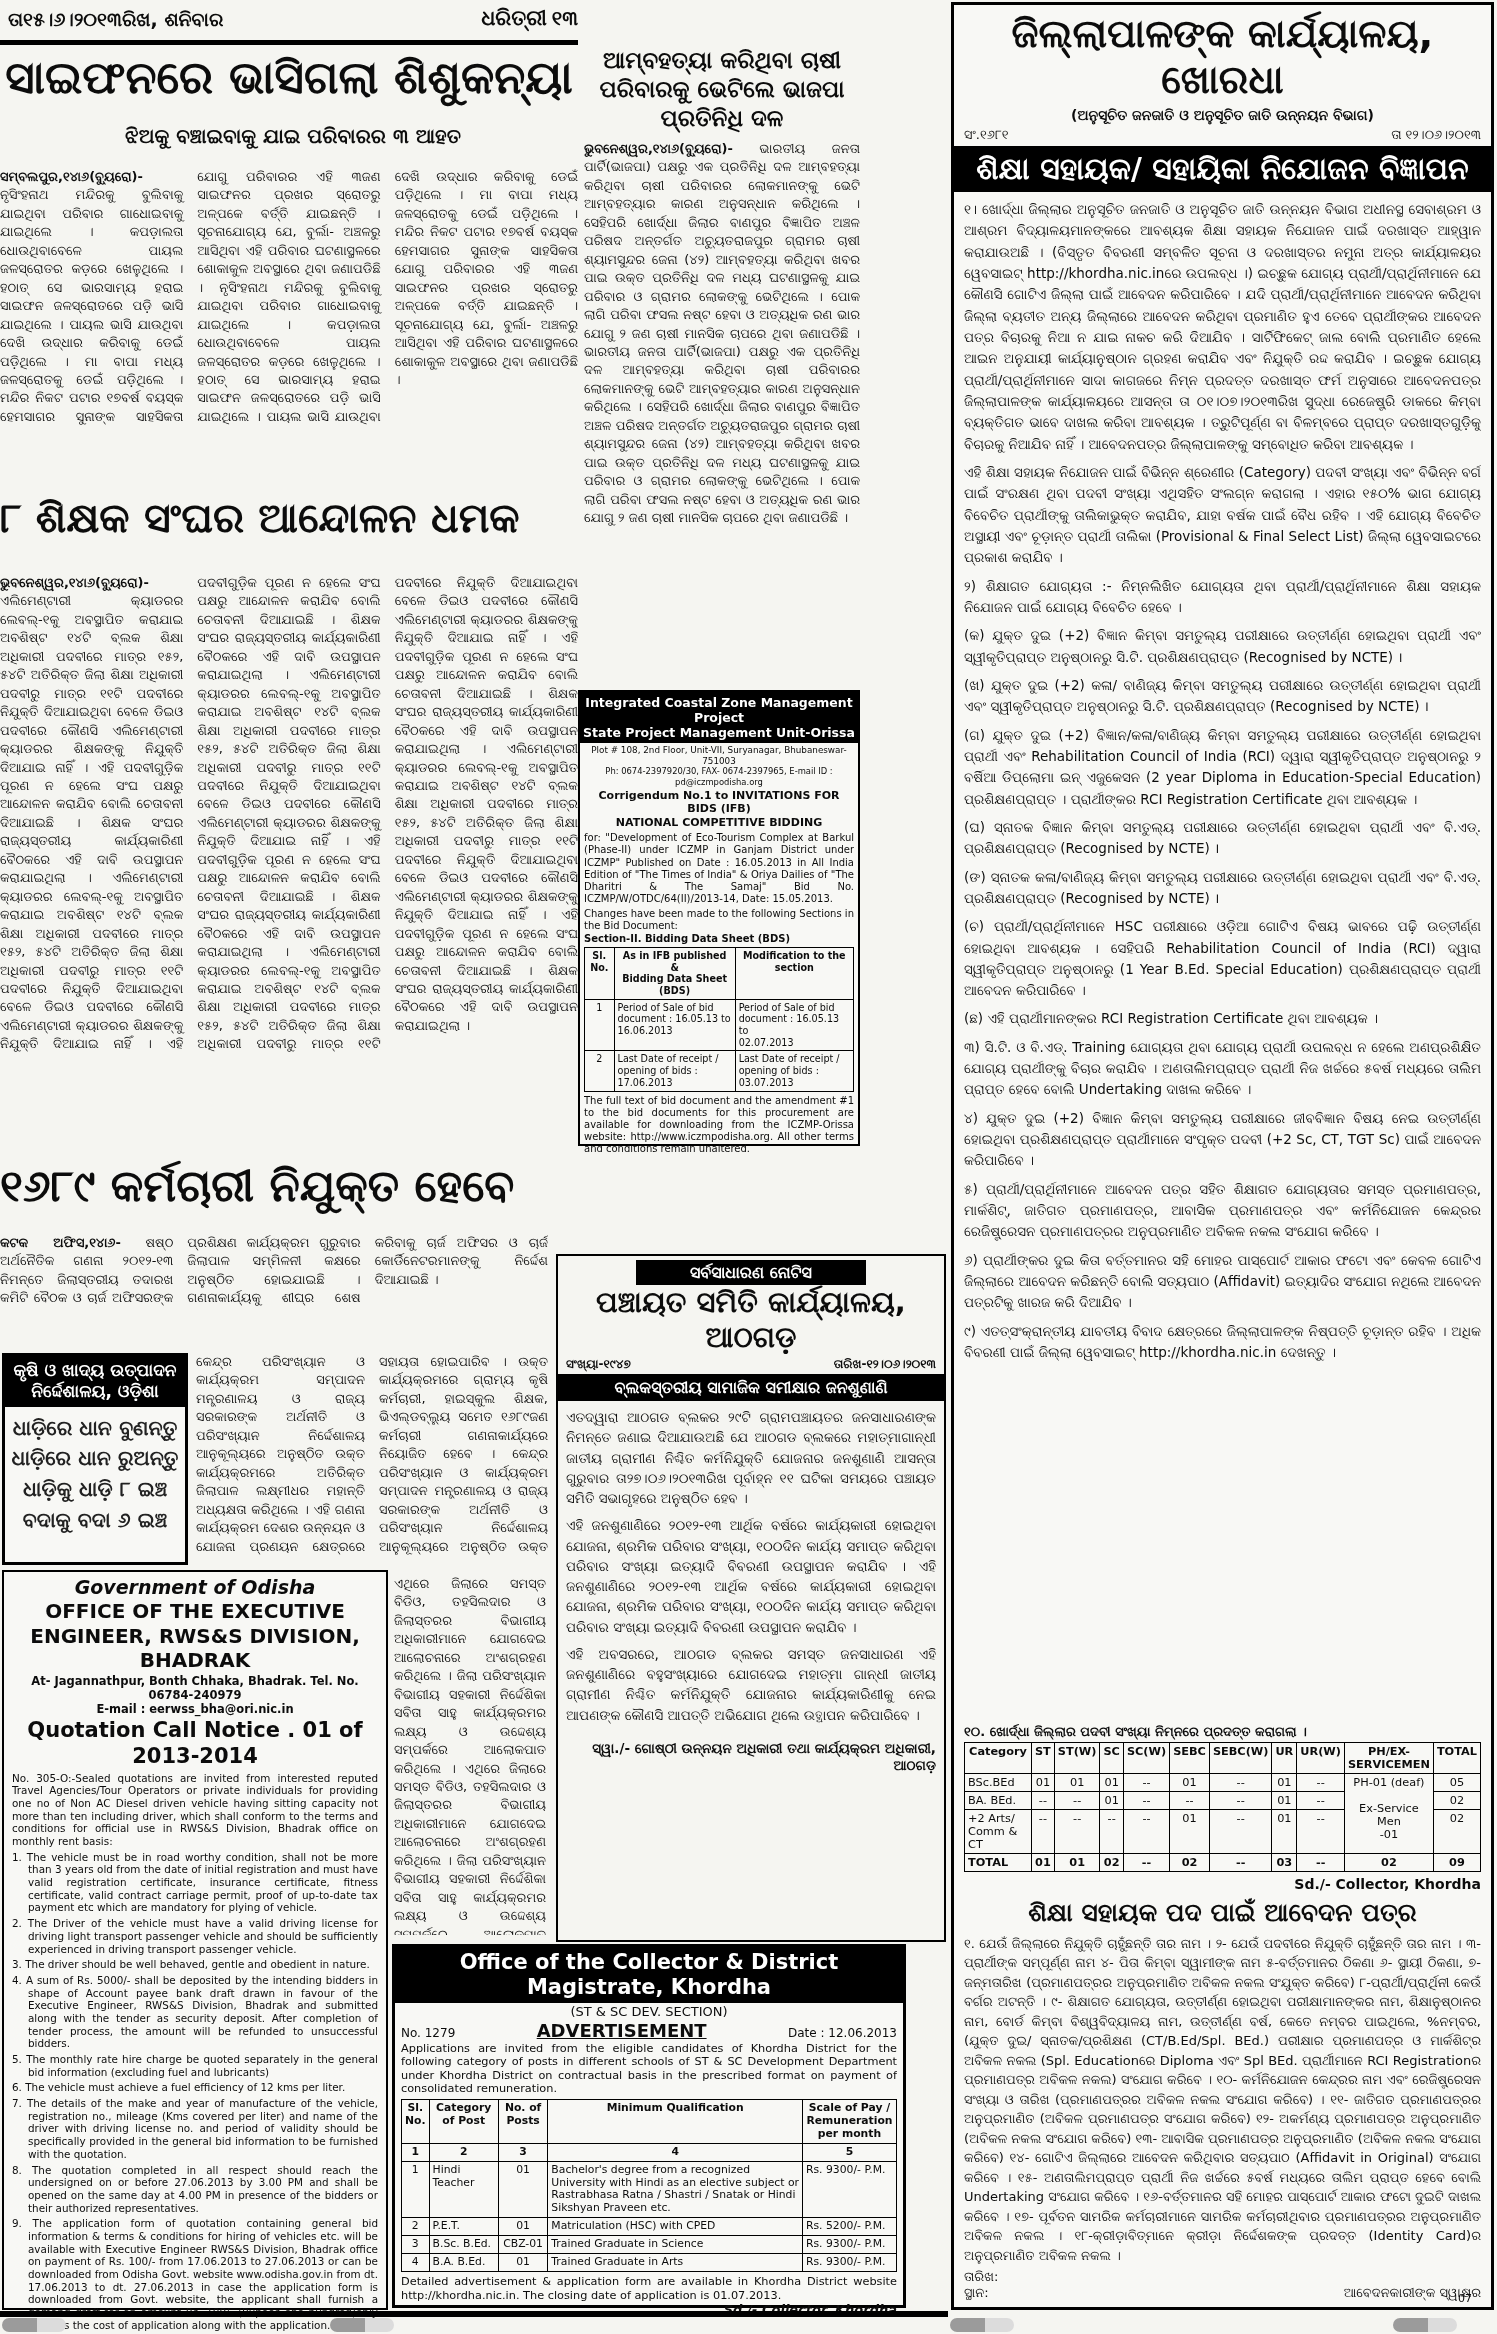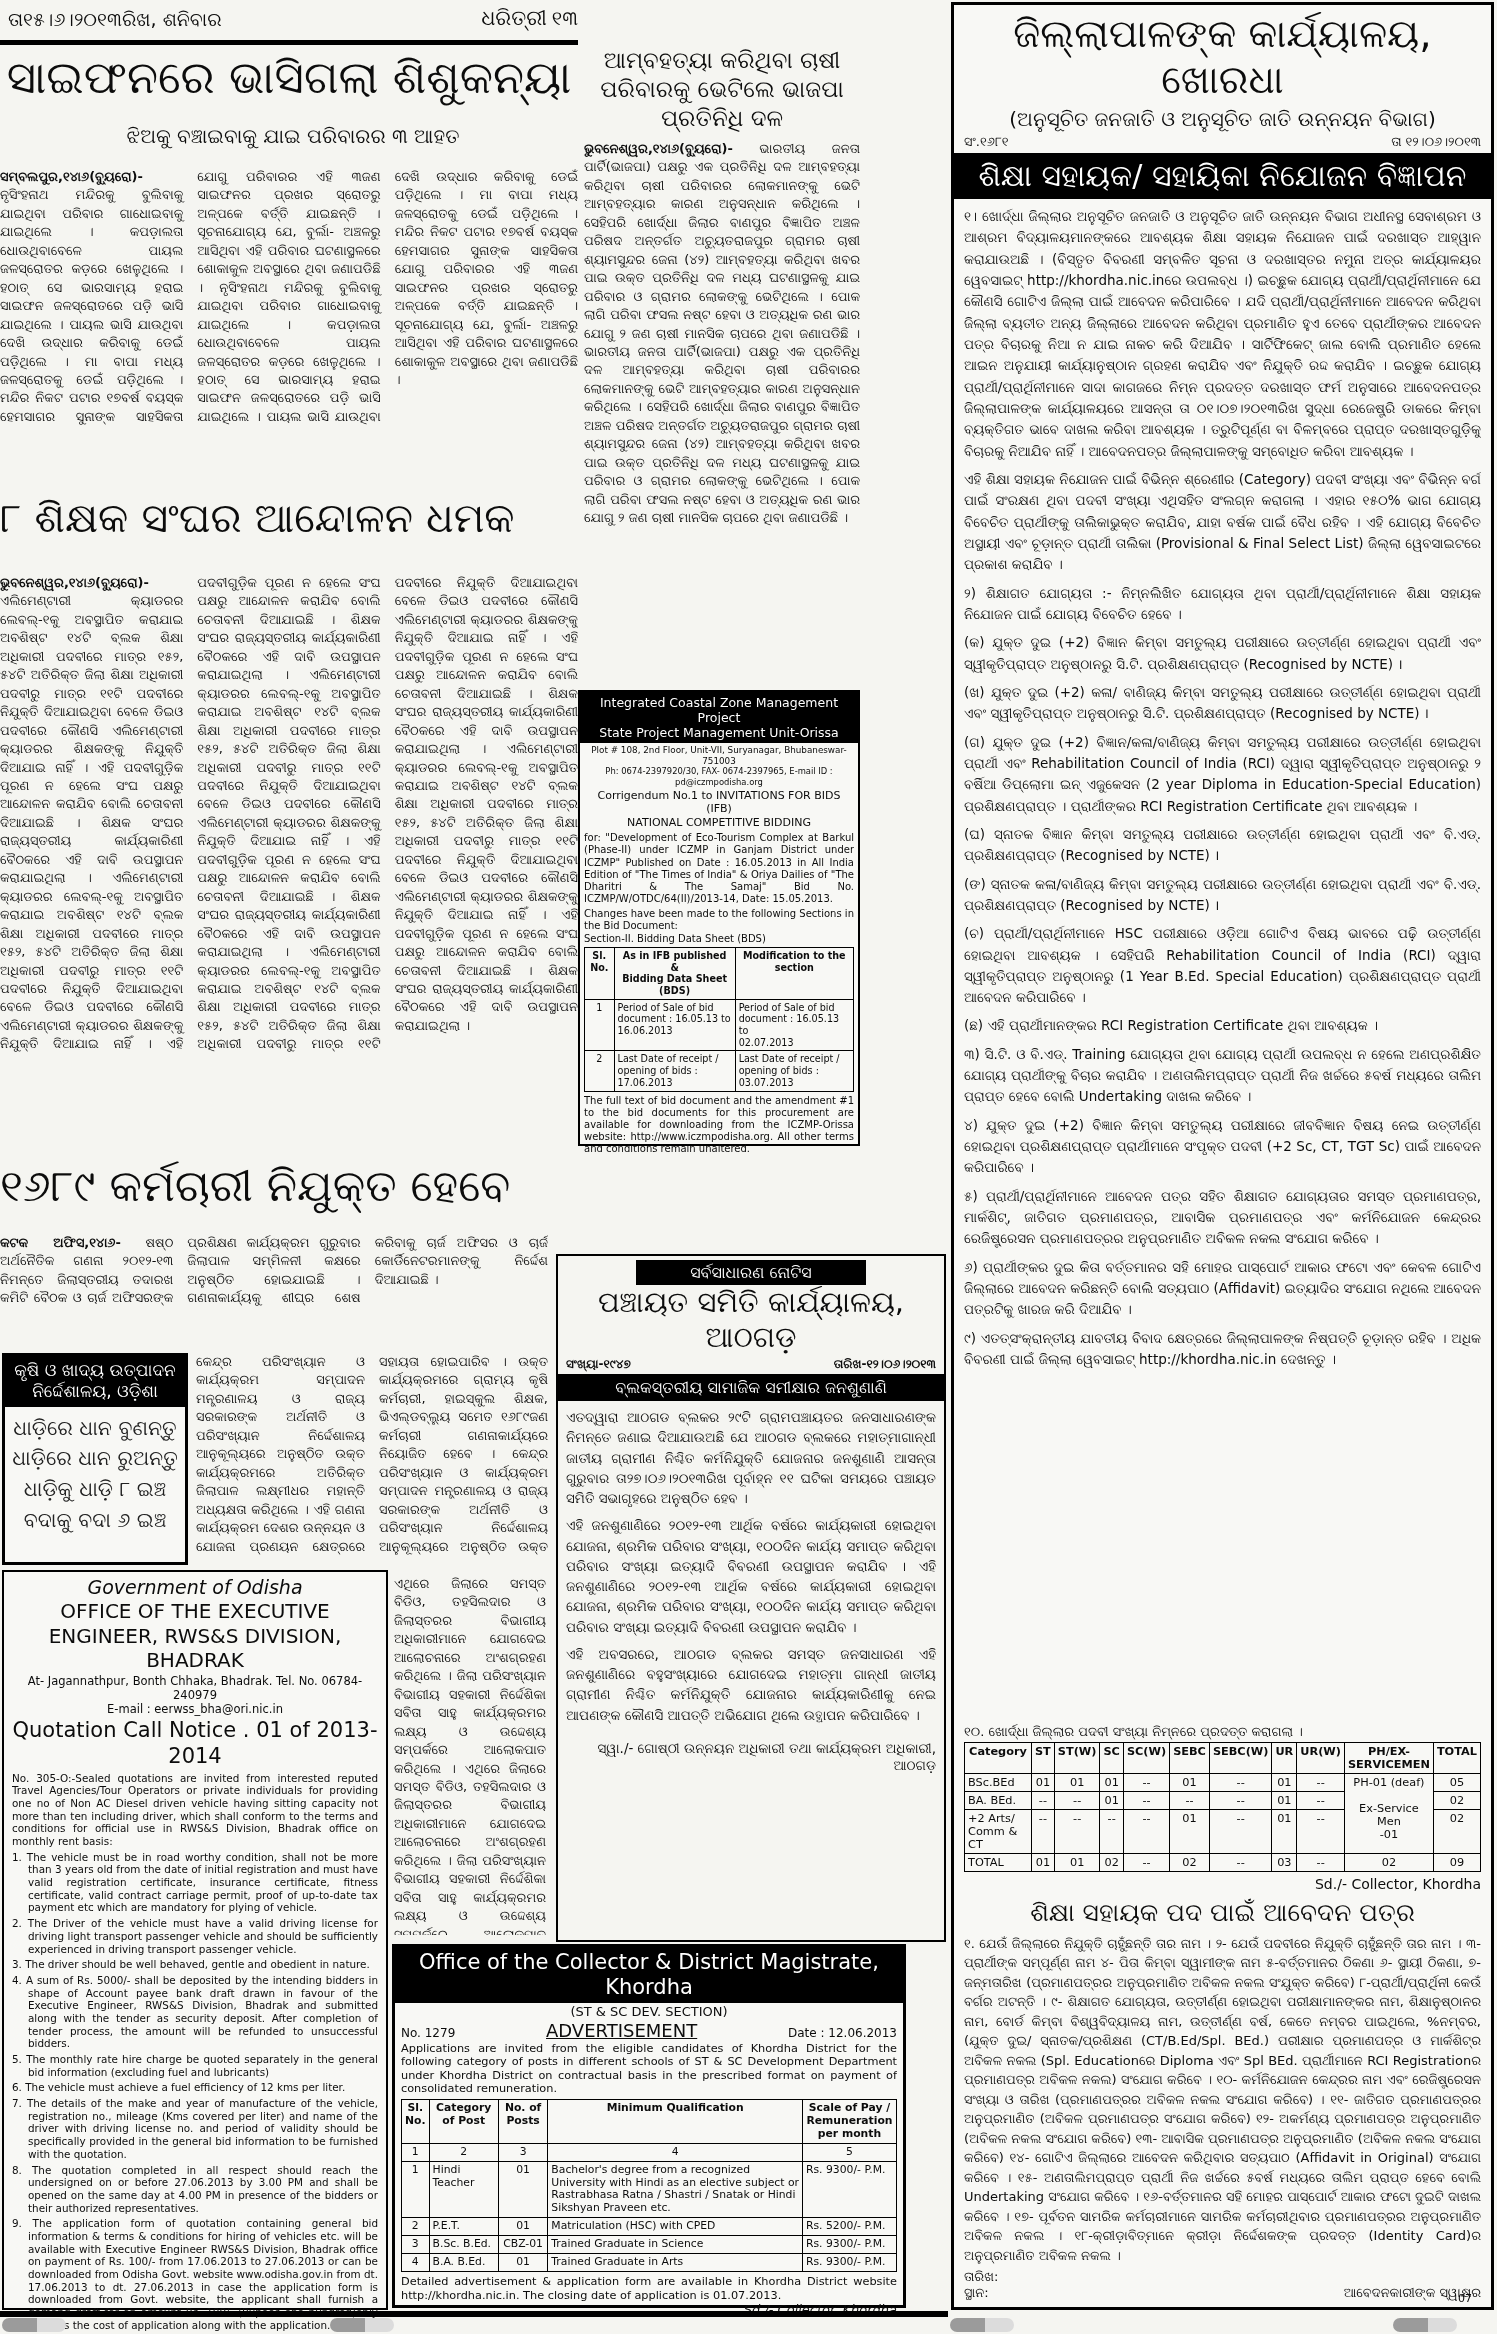--- a/index.html
+++ b/index.html
@@ -2,21 +2,21 @@
 <html><head>
 <meta charset="utf-8">
 <style>
   html,body{margin:0;padding:0;}
   body{background:#888;}
   .page{position:relative;width:1497px;height:2334px;background:#f5f5f1;color:#0c0c0c;
         font-family:"DejaVu Sans",sans-serif;overflow:hidden;margin:0 auto;}
   .abs{position:absolute;box-sizing:border-box;}
   .jt{text-align:justify;overflow:hidden;}
   .pre{white-space:pre-line;}
-  .b{font-weight:normal;}
+  .b{font-weight:bold;}
   .ctr{text-align:center;}
   .blackbar{background:#000;color:#fff;}
   .rule{background:#000;}
   .cols3{column-count:3;column-gap:14px;}
   .cols2{column-count:2;column-gap:14px;}
   .body-txt{font-size:13px;line-height:1.42;}
   .byline{font-weight:bold;}
   .box{border:2px solid #000;background:#f8f8f5;}
   .box3{border:3px solid #000;background:#f8f8f5;}
   table{border-collapse:collapse;width:100%;}
@@ -227,21 +227,21 @@
         </tr>
       </tbody>
         </table>
       <div class="jt" style="margin-top:3px;">Detailed advertisement &amp; application form are available in Khordha District website http://khordha.nic.in. The closing date of application is 01.07.2013.</div>
       <div class="b" style="text-align:right;font-style:italic;font-size:13px;">Sd./- Collector, Khordha</div>
     </div>
   </div>
 
   <div class="abs box3" style="left:951px;top:2px;width:543px;height:2308px;padding:6px 10px;display:flex;flex-direction:column;">
     <div class="b ctr" style="font-size:39px;">ଜିଲ୍ଲାପାଳଙ୍କ କାର୍ଯ୍ୟାଳୟ, ଖୋରଧା</div>
-    <div class="b ctr" style="font-size:20px;margin-top:4px;">(ଅନୁସୂଚିତ ଜନଜାତି ଓ ଅନୁସୂଚିତ ଜାତି ଉନ୍ନୟନ ବିଭାଗ)</div>
+    <div class="b ctr" style="font-size:14px;margin-top:4px;">(ଅନୁସୂଚିତ ଜନଜାତି ଓ ଅନୁସୂଚିତ ଜାତି ଉନ୍ନୟନ ବିଭାଗ)</div>
     <div style="display:flex;justify-content:space-between;font-size:13px;margin-top:3px;">
       <span>ସଂ.୧୬୮୧</span>
       <span>ତା ୧୨।୦୬।୨୦୧୩</span>
     </div>
     <div class="blackbar b ctr" style="font-size:30px;padding:5px 2px;margin:3px -10px;">ଶିକ୍ଷା ସହାୟକ/ ସହାୟିକା ନିଯୋଜନ ବିଜ୍ଞାପନ</div>
     <div class="jt" style="font-size:13.5px;line-height:1.58;flex:1;overflow:hidden;margin-top:4px;">
       <p>୧। ଖୋର୍ଦ୍ଧା ଜିଲ୍ଲାର ଅନୁସୂଚିତ ଜନଜାତି ଓ ଅନୁସୂଚିତ ଜାତି ଉନ୍ନୟନ ବିଭାଗ ଅଧୀନସ୍ଥ ସେବାଶ୍ରମ ଓ ଆଶ୍ରମ ବିଦ୍ୟାଳୟମାନଙ୍କରେ ଆବଶ୍ୟକ ଶିକ୍ଷା ସହାୟକ ନିଯୋଜନ ପାଇଁ ଦରଖାସ୍ତ ଆହ୍ୱାନ କରାଯାଉଅଛି । (ବିସ୍ତୃତ ବିବରଣୀ ସମ୍ବଳିତ ସୂଚନା ଓ ଦରଖାସ୍ତର ନମୁନା ଅତ୍ର କାର୍ଯ୍ୟାଳୟର ୱେବସାଇଟ୍ http://khordha.nic.inରେ ଉପଲବ୍ଧ ।) ଇଚ୍ଛୁକ ଯୋଗ୍ୟ ପ୍ରାର୍ଥୀ/ପ୍ରାର୍ଥିନୀମାନେ ଯେ କୌଣସି ଗୋଟିଏ ଜିଲ୍ଲା ପାଇଁ ଆବେଦନ କରିପାରିବେ । ଯଦି ପ୍ରାର୍ଥୀ/ପ୍ରାର୍ଥିନୀମାନେ ଆବେଦନ କରିଥିବା ଜିଲ୍ଲା ବ୍ୟତୀତ ଅନ୍ୟ ଜିଲ୍ଲାରେ ଆବେଦନ କରିଥିବା ପ୍ରମାଣିତ ହୁଏ ତେବେ ପ୍ରାର୍ଥୀଙ୍କର ଆବେଦନ ପତ୍ର ବିଚାରକୁ ନିଆ ନ ଯାଇ ନାକଚ କରି ଦିଆଯିବ । ସାର୍ଟିଫିକେଟ୍ ଜାଲ ବୋଲି ପ୍ରମାଣିତ ହେଲେ ଆଇନ ଅନୁଯାୟୀ କାର୍ଯ୍ୟାନୁଷ୍ଠାନ ଗ୍ରହଣ କରାଯିବ ଏବଂ ନିଯୁକ୍ତି ରଦ୍ଦ କରାଯିବ । ଇଚ୍ଛୁକ ଯୋଗ୍ୟ ପ୍ରାର୍ଥୀ/ପ୍ରାର୍ଥିନୀମାନେ ସାଦା କାଗଜରେ ନିମ୍ନ ପ୍ରଦତ୍ତ ଦରଖାସ୍ତ ଫର୍ମ ଅନୁସାରେ ଆବେଦନପତ୍ର ଜିଲ୍ଲାପାଳଙ୍କ କାର୍ଯ୍ୟାଳୟରେ ଆସନ୍ତା ତା ୦୧।୦୭।୨୦୧୩ରିଖ ସୁଦ୍ଧା ରେଜେଷ୍ଟ୍ରି ଡାକରେ କିମ୍ବା ବ୍ୟକ୍ତିଗତ ଭାବେ ଦାଖଲ କରିବା ଆବଶ୍ୟକ । ତ୍ରୁଟିପୂର୍ଣ୍ଣ ବା ବିଳମ୍ବରେ ପ୍ରାପ୍ତ ଦରଖାସ୍ତଗୁଡ଼ିକୁ ବିଚାରକୁ ନିଆଯିବ ନାହିଁ । ଆବେଦନପତ୍ର ଜିଲ୍ଲାପାଳଙ୍କୁ ସମ୍ବୋଧିତ କରିବା ଆବଶ୍ୟକ ।</p>
       <p>ଏହି ଶିକ୍ଷା ସହାୟକ ନିଯୋଜନ ପାଇଁ ବିଭିନ୍ନ ଶ୍ରେଣୀର (Category) ପଦବୀ ସଂଖ୍ୟା ଏବଂ ବିଭିନ୍ନ ବର୍ଗ ପାଇଁ ସଂରକ୍ଷଣ ଥିବା ପଦବୀ ସଂଖ୍ୟା ଏଥିସହିତ ସଂଲଗ୍ନ କରାଗଲା । ଏହାର ୧୫୦% ଭାଗ ଯୋଗ୍ୟ ବିବେଚିତ ପ୍ରାର୍ଥୀଙ୍କୁ ତାଲିକାଭୁକ୍ତ କରାଯିବ, ଯାହା ବର୍ଷକ ପାଇଁ ବୈଧ ରହିବ । ଏହି ଯୋଗ୍ୟ ବିବେଚିତ ଅସ୍ଥାୟୀ ଏବଂ ଚୂଡ଼ାନ୍ତ ପ୍ରାର୍ଥୀ ତାଲିକା (Provisional &amp; Final Select List) ଜିଲ୍ଲା ୱେବସାଇଟରେ ପ୍ରକାଶ କରାଯିବ ।</p>
       <p>୨) ଶିକ୍ଷାଗତ ଯୋଗ୍ୟତା :- ନିମ୍ନଲିଖିତ ଯୋଗ୍ୟତା ଥିବା ପ୍ରାର୍ଥୀ/ପ୍ରାର୍ଥିନୀମାନେ ଶିକ୍ଷା ସହାୟକ ନିଯୋଜନ ପାଇଁ ଯୋଗ୍ୟ ବିବେଚିତ ହେବେ ।</p>
       <p>(କ) ଯୁକ୍ତ ଦୁଇ (+2) ବିଜ୍ଞାନ କିମ୍ବା ସମତୁଲ୍ୟ ପରୀକ୍ଷାରେ ଉତ୍ତୀର୍ଣ୍ଣ ହୋଇଥିବା ପ୍ରାର୍ଥୀ ଏବଂ ସ୍ୱୀକୃତିପ୍ରାପ୍ତ ଅନୁଷ୍ଠାନରୁ ସି.ଟି. ପ୍ରଶିକ୍ଷଣପ୍ରାପ୍ତ (Recognised by NCTE) ।</p>

